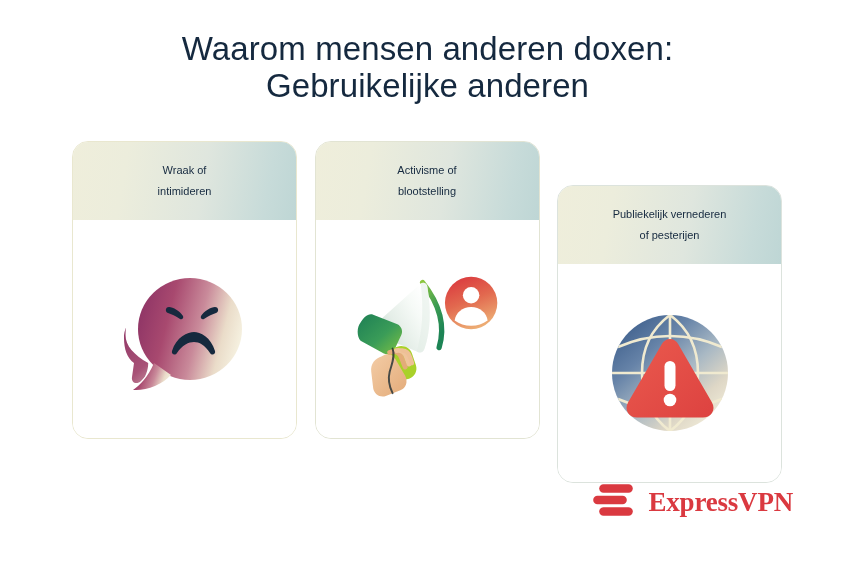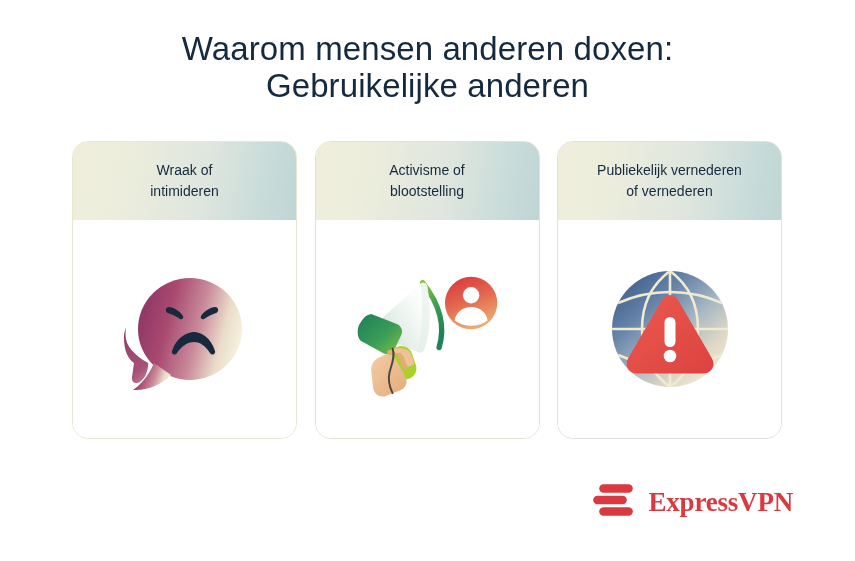--- a/index.html
+++ b/index.html
@@ -46,35 +46,35 @@
     border-radius: 16px;
     background: #ffffff;
     box-sizing: border-box;
     border: 1.3px solid #e9e7cf;
     overflow: hidden;
     display: flex;
     flex-direction: column;
     position: relative;
   }
   .card.c2 { border-color: #e2e4d3; gap: 12px; }
-  .card.c3 { border-color: #dce3dd; }
+  .card.c3 { border-color: #dce3dd; margin-top: 44px; }
 
   .card-header {
     height: 78px;
     flex: 0 0 78px;
     display: flex;
     align-items: center;
     justify-content: center;
     padding: 0 10px;
     box-sizing: border-box;
     background: linear-gradient(100deg, #efeedb 0%, #eceddc 24%, #dfe6de 58%, #c7dbd9 86%, #bed6d5 100%);
   }
   .card-header-text {
     text-align: center;
-    font-size: 14px;
+    font-size: 11px;
     line-height: 21px;
     color: #15293f;
     font-weight: 400;
   }
   .card-header-text .hl { display: block; white-space: nowrap; }
 
   .card-body {
     flex: 1 1 auto;
     display: flex;
     align-items: center;
@@ -236,21 +236,21 @@
           </g>
         </svg>
       </div>
     </div>
   </div>
 
   <div class="card c3">
     <div class="card-header">
       <div class="card-header-text">
         <span class="hl">Publiekelijk vernederen</span>
-        <span class="hl">of vernederen</span>
+        <span class="hl">of pesterijen</span>
       </div>
     </div>
     <div class="card-body">
       <div class="icon-wrap">
         <svg width="140" height="140" viewBox="0 0 140 140" aria-hidden="true">
           <defs>
             <linearGradient id="globeg" x1="0.12" y1="0.05" x2="0.9" y2="0.95">
               <stop offset="0%" stop-color="#3e5f8c"></stop>
               <stop offset="28%" stop-color="#6683a8"></stop>
               <stop offset="55%" stop-color="#a8b8c4"></stop>

